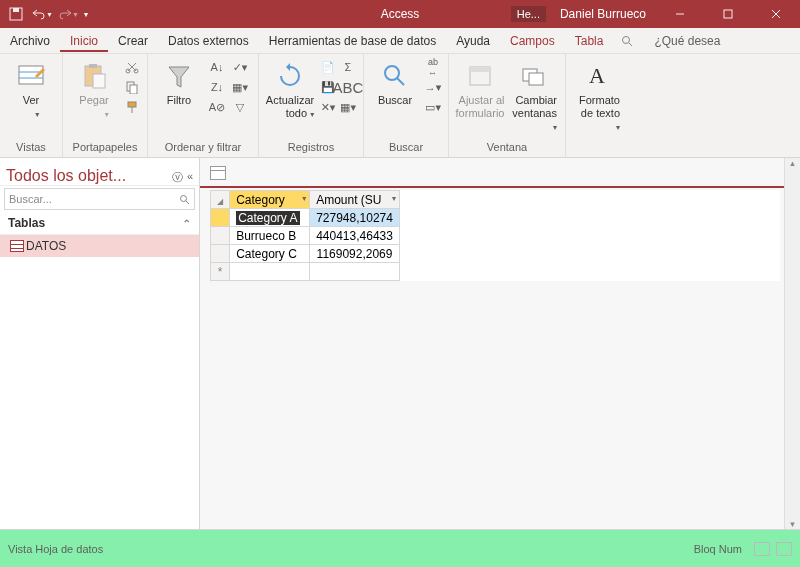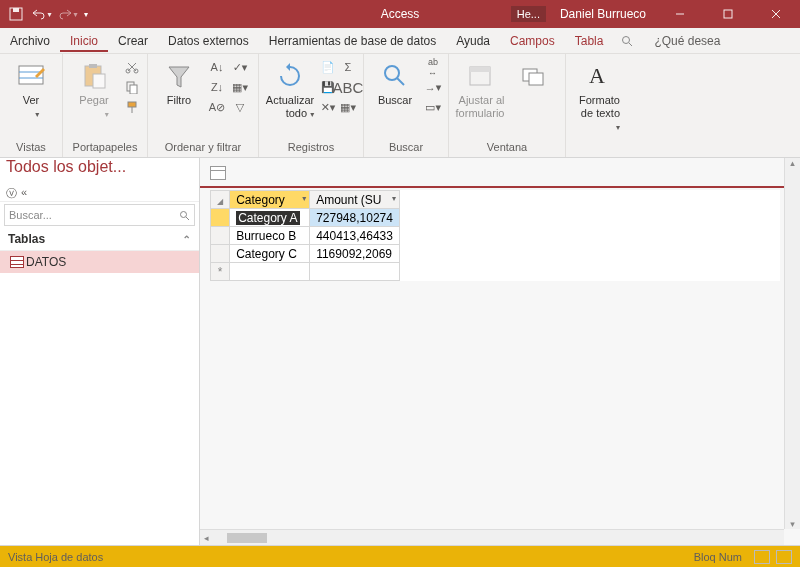--- a/index.html
+++ b/index.html
@@ -30,21 +30,21 @@
   .big-btn .label { text-align: right; line-height: 1.2; }
   .small-btns { display: flex; flex-direction: column; gap: 2px; }
   .small-btns-row { display: flex; gap: 2px; }
   .sbtn { width: 18px; height: 18px; display: flex; align-items: center; justify-content: center; font-size: 11px; color: #605e5c; }
   .sbtn.w { width: 24px; }
   .dropdown-arrow { font-size: 8px; color: #605e5c; }
 
   .workspace { display: flex; height: calc(567px - 28px - 26px - 104px - 22px); }
 
   .nav-pane { width: 200px; border-right: 1px solid #d6d6d6; background: #fff; display: flex; flex-direction: column; }
-  .nav-header { height: 44px; display: flex; align-items: flex-start; justify-content: space-between; padding: 0 6px; border-bottom: 1px solid #eee; flex-direction: column; }
+  .nav-header { height: 28px; display: flex; align-items: flex-end; justify-content: space-between; padding: 0 6px; border-bottom: 1px solid #eee; }
   .nav-title { font-size: 16px; color: #a4373a; white-space: nowrap; overflow: hidden; text-overflow: ellipsis; flex: 1; }
   .nav-header-icons { display: flex; gap: 4px; color: #605e5c; font-size: 11px; }
   .nav-search { height: 22px; border: 1px solid #d6d6d6; margin: 2px 4px; display: flex; align-items: center; padding: 0 4px; font-size: 11px; color: #888; justify-content: space-between; }
   .nav-section { padding: 4px 8px; font-size: 12px; font-weight: 600; color: #323130; display: flex; justify-content: space-between; align-items: center; border-bottom: 1px solid #eee; }
   .nav-item { padding: 4px 10px; font-size: 12px; background: #f6d4d4; color: #323130; display: flex; align-items: center; gap: 2px; }
   .nav-item-icon { width: 14px; height: 12px; background: linear-gradient(#fff 50%, #fff 50%); border: 1px solid #a4373a; position: relative; }
   .nav-item-icon::before { content: ""; position: absolute; top: 3px; left: 0; right: 0; height: 1px; background: #a4373a; }
   .nav-item-icon::after { content: ""; position: absolute; top: 7px; left: 0; right: 0; height: 1px; background: #a4373a; }
 
   .content { flex: 1; position: relative; background: #f7f7f7; overflow: hidden; }
@@ -58,25 +58,25 @@
   .accent-line { position: absolute; left: 0; right: 16px; top: 28px; height: 2px; background: #a4373a; }
 
   table { border-collapse: collapse; font-size: 12px; }
   th, td { border: 1px solid #d6d6d6; padding: 1px 6px; height: 18px; text-align: left; }
   th { background: #f3f2f1; font-weight: normal; position: relative; }
   th.selected { background: #ffd966; }
   th .col-arrow { position: absolute; right: 3px; top: 3px; font-size: 8px; color: #666; }
   td.rownum { width: 16px; background: #f3f2f1; }
   td.rownum.sel { background: #ffd966; }
   td.cat { width: 80px; }
-  td.amt { width: 88px; text-align: left; }
+  td.amt { width: 88px; text-align: center; }
   td.cell-selected-amt { background: #cce4f7; }
   tr.newrow td.rownum { color: #888; text-align: center; }
 
-  .statusbar { position: absolute; bottom: 0; left: 0; right: 0; height: 22px; background: #eab308; border-top: 1px solid #d6d6d6; display: flex; align-items: center; font-size: 11px; color: #605e5c; padding: 0 8px; justify-content: space-between; }
+  .statusbar { position: absolute; bottom: 0; left: 0; right: 0; height: 38px; background: #86efac; border-top: 1px solid #d6d6d6; display: flex; align-items: center; font-size: 11px; color: #605e5c; padding: 0 8px; justify-content: space-between; }
   .statusbar-right { display: flex; align-items: center; gap: 12px; }
   .view-icons { display: flex; gap: 6px; }
   .vi { width: 16px; height: 14px; border: 1px solid #bbb; }
 
   svg { display: block; }
 </style>
 </head>
 <body>
 
 <div class="titlebar">
@@ -285,20 +285,21 @@
           </div>
         <div class="label">Ajustar al formulario</div>
       </div>
       <div class="big-btn">
         <div class="icon-lg">
             <svg width="26" height="22">
               <rect x="2" y="4" width="14" height="12" fill="#fff" stroke="#888"></rect>
               <rect x="8" y="8" width="14" height="12" fill="#fff" stroke="#888"></rect>
             </svg>
           </div>
+        <div class="label"><span>Cambiar ventanas</span> <span class="dropdown-arrow">▾</span></div>
       </div>
     </div>
     <div class="ribbon-group-label">Ventana</div>
   </div>
 
   <div class="ribbon-group" style="border-right:none">
     <div class="ribbon-group-content">
       <div class="big-btn">
         <div class="icon-lg">
             <span style="font-size:22px;font-family:serif;">A</span>

